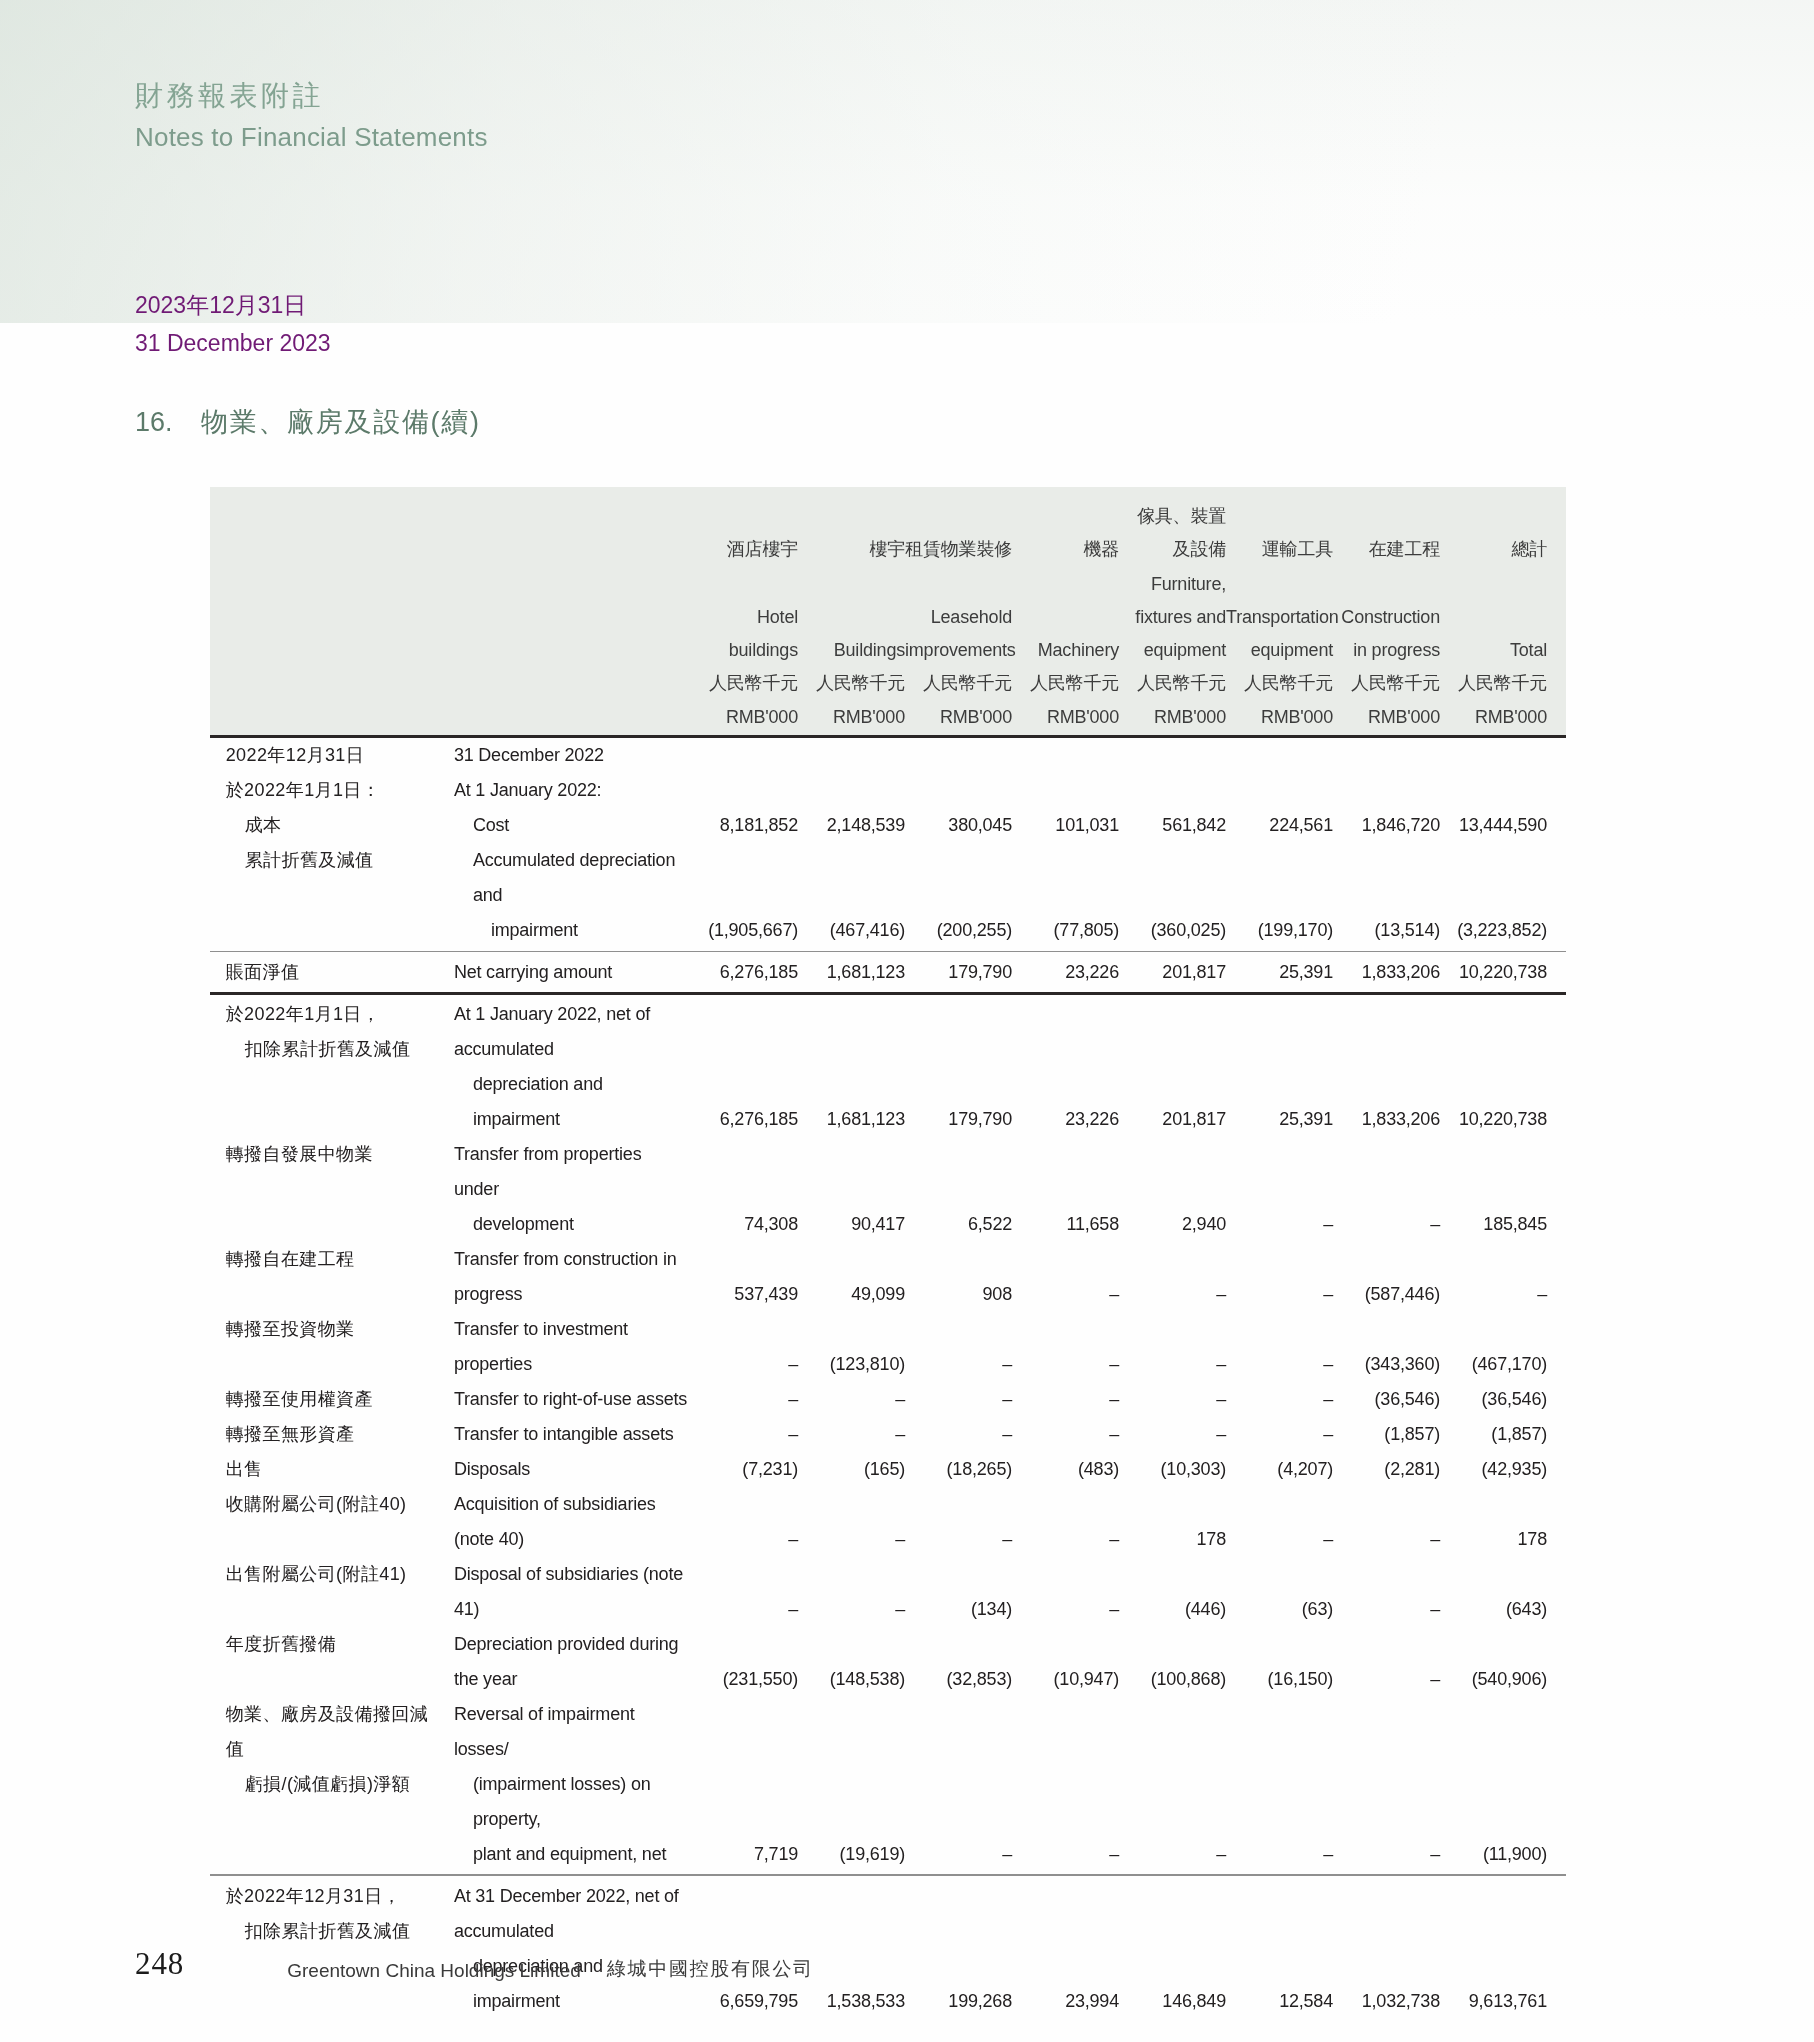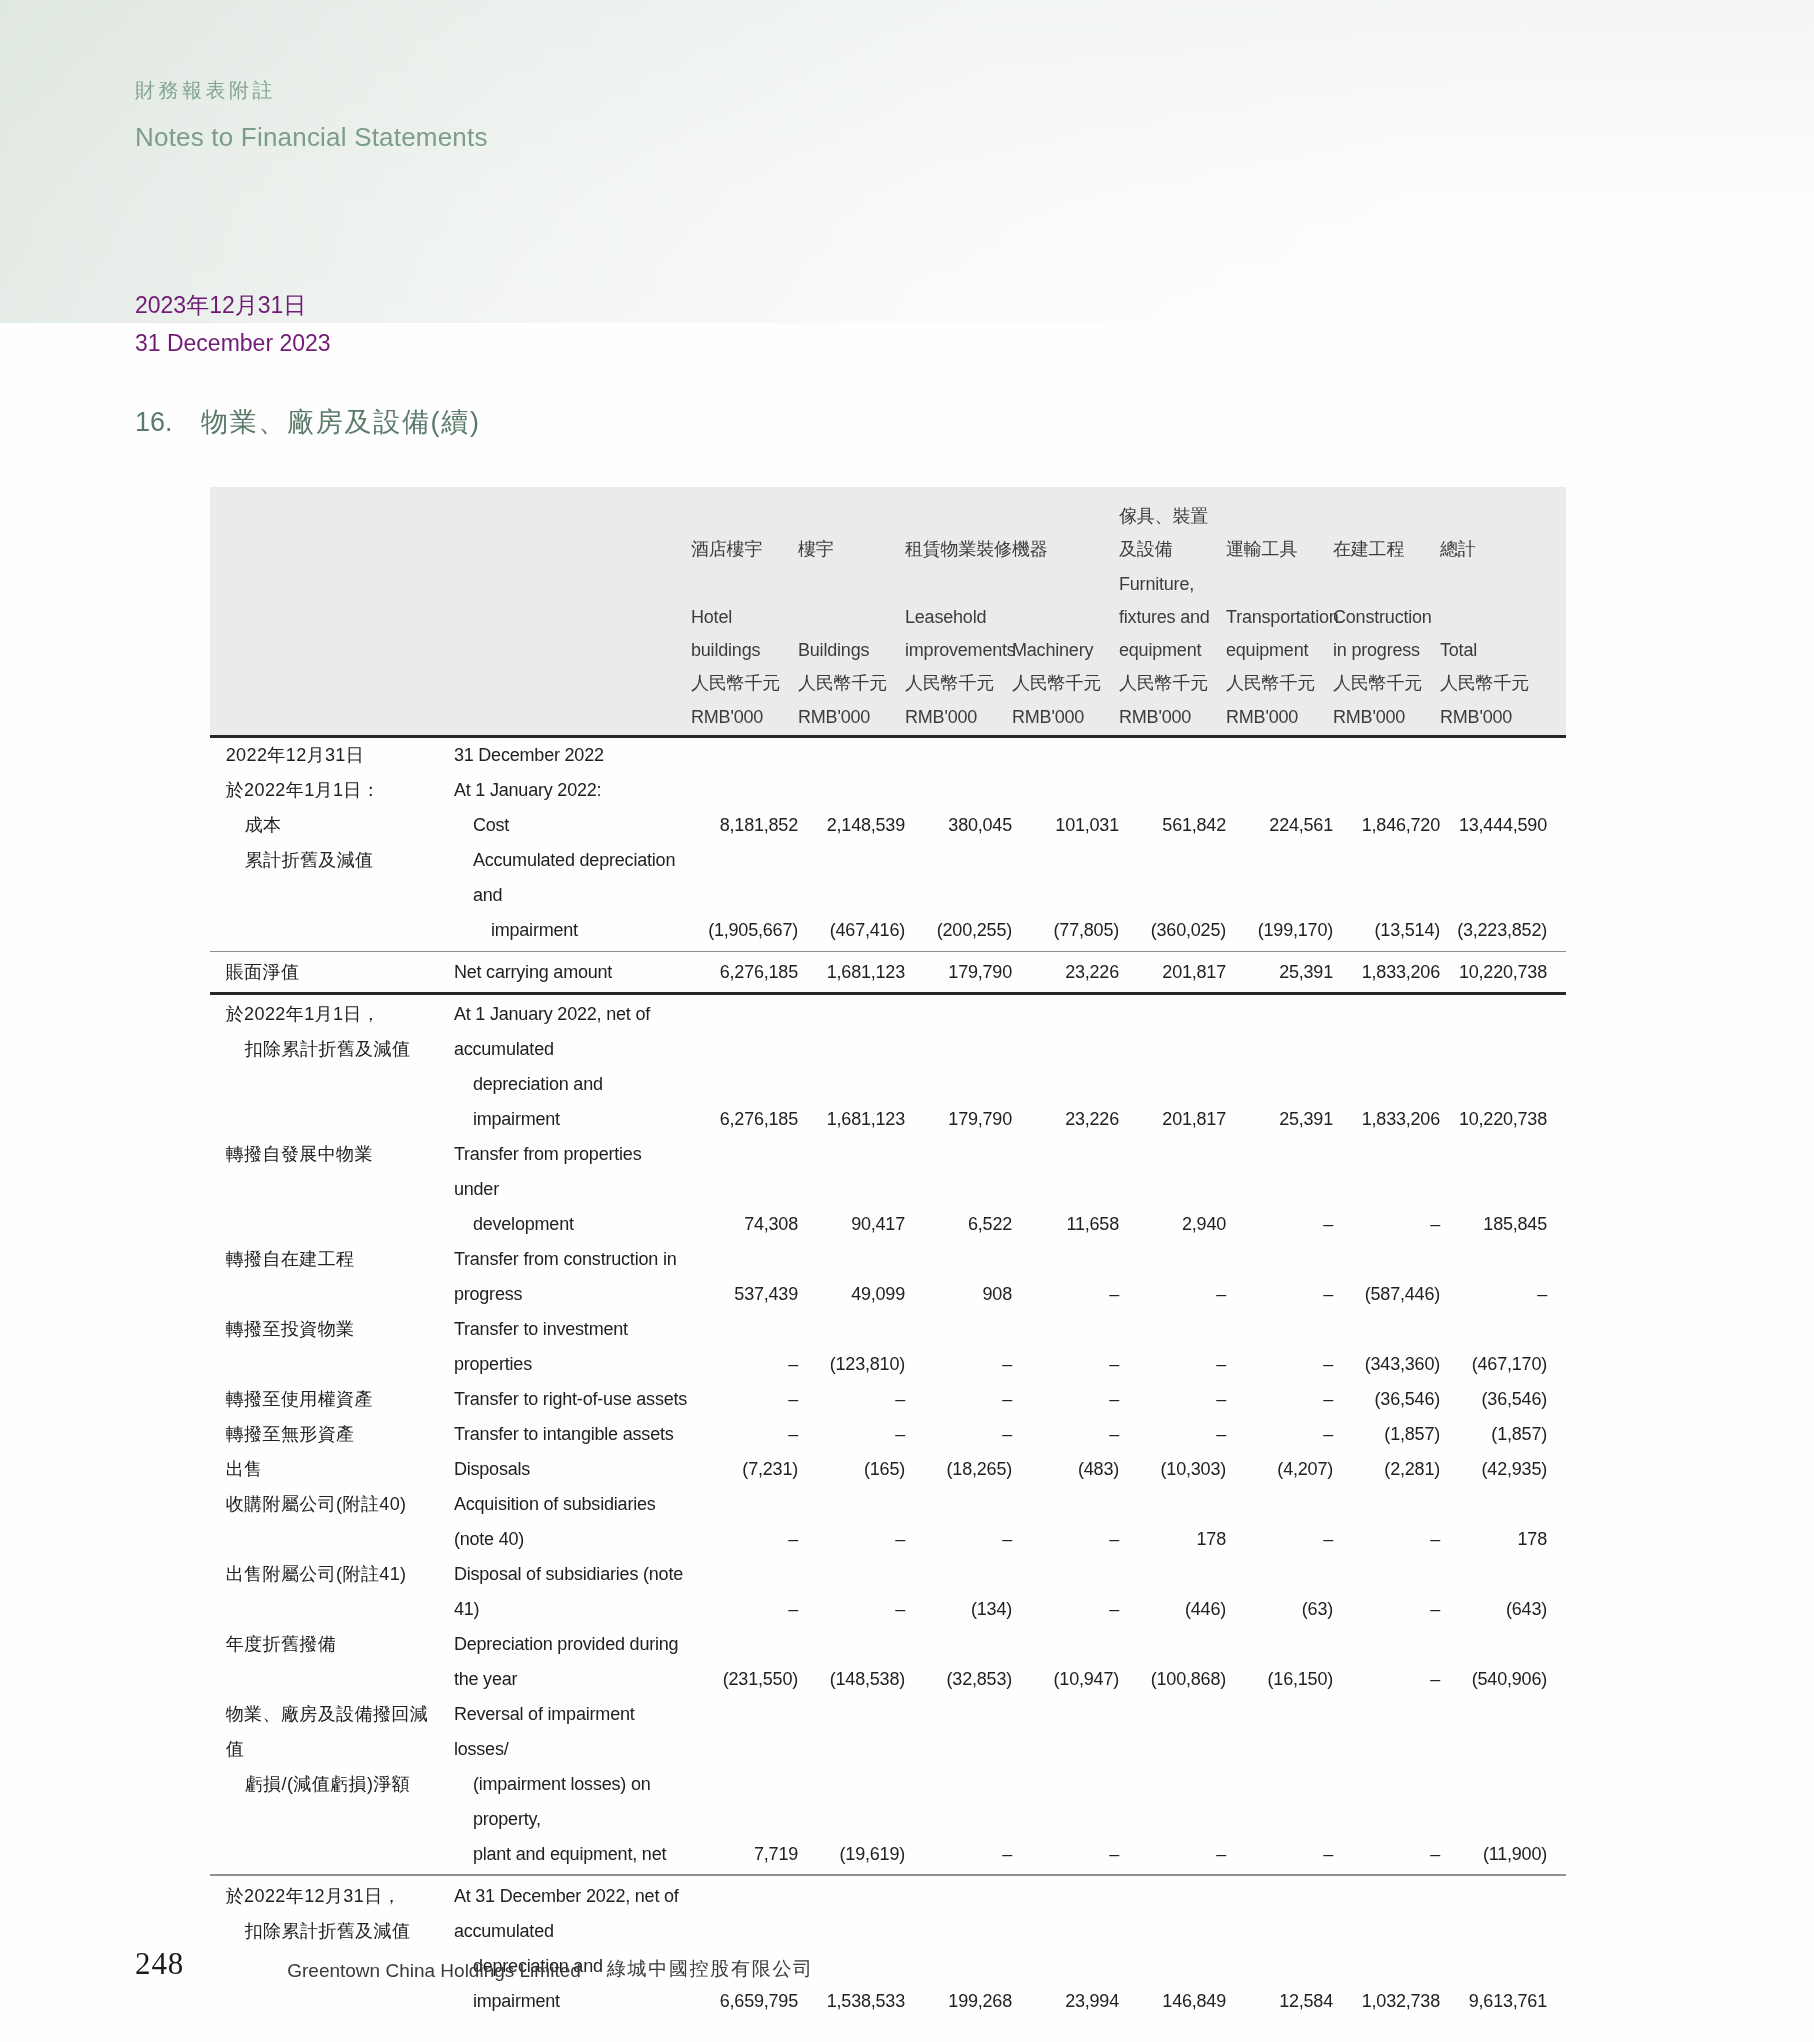--- a/index.html
+++ b/index.html
@@ -6,39 +6,39 @@
   .page{
     position:relative;width:1815px;height:2042px;background:#fefefe;
     font-family:"Liberation Sans",sans-serif;color:#242021;overflow:hidden;
   }
   .top-wash{
     position:absolute;left:0;top:0;width:100%;height:323px;
     background:
       linear-gradient(104deg, rgba(213,224,215,.65) 0%, rgba(226,233,227,.45) 28%, rgba(238,243,239,.28) 52%, rgba(255,255,255,0) 78%),
       linear-gradient(to bottom, rgba(228,234,229,.40) 0%, rgba(244,247,244,.20) 62%, rgba(255,255,255,0) 100%);
   }
-  .doc-title-zh{position:absolute;left:135px;top:77px;font-size:20px;letter-spacing:3.5px;color:#84a493;}
+  .doc-title-zh{position:absolute;left:135px;top:77px;font-size:28px;letter-spacing:3.5px;color:#84a493;}
   .doc-title-en{position:absolute;left:135px;top:122px;font-size:26px;letter-spacing:0.2px;color:#7d9c8c;}
   .date-block{position:absolute;left:135px;top:286px;font-size:23px;line-height:38px;color:#701a75;}
   .sec{position:absolute;top:404px;font-size:27px;color:#5c7a6a;white-space:nowrap;}
   .sec-zh{left:135px;letter-spacing:1.7px;}
   .sec-en{left:707px;}
   .sec .num{display:inline-block;min-width:66px;letter-spacing:0;}
   
   .fin-table{
     position:absolute;left:210px;top:487px;width:1356px;
     font-size:18px;line-height:35px;letter-spacing:-0.2px;color:#232021;
   }
   .t-head{
     display:grid;grid-template-columns:236px 245px repeat(7,107px) 129px;
     background:#e9ece8;height:251px;box-sizing:border-box;
     border-bottom:3.5px solid #2a2626;padding-top:7px;color:#3c3c3c;
   }
   .hcell{min-width:0;}
-  .hcell.col{display:flex;flex-direction:column;justify-content:flex-end;line-height:33px;}
+  .hcell.col{display:flex;flex-direction:column;justify-content:flex-end;text-align:right;line-height:33px;}
   .h-zh{height:66px;display:flex;flex-direction:column;justify-content:flex-end;}
   .h-en{height:101px;display:flex;flex-direction:column;justify-content:flex-end;}
   .h-u{height:34px;}
   .t-head > .hcell:last-child{padding-right:22px;}
   .t-row{display:grid;grid-template-columns:236px 245px repeat(7,107px) 129px;}
   .t-row > .vcell:last-child{padding-right:22px;}
   .lcell{min-width:0;}
   .lcell.zh{padding-left:15.7px;letter-spacing:0.4px;}
   .lcell.en{padding-left:7.9px;}
   .lcell .i1{padding-left:19px;}

